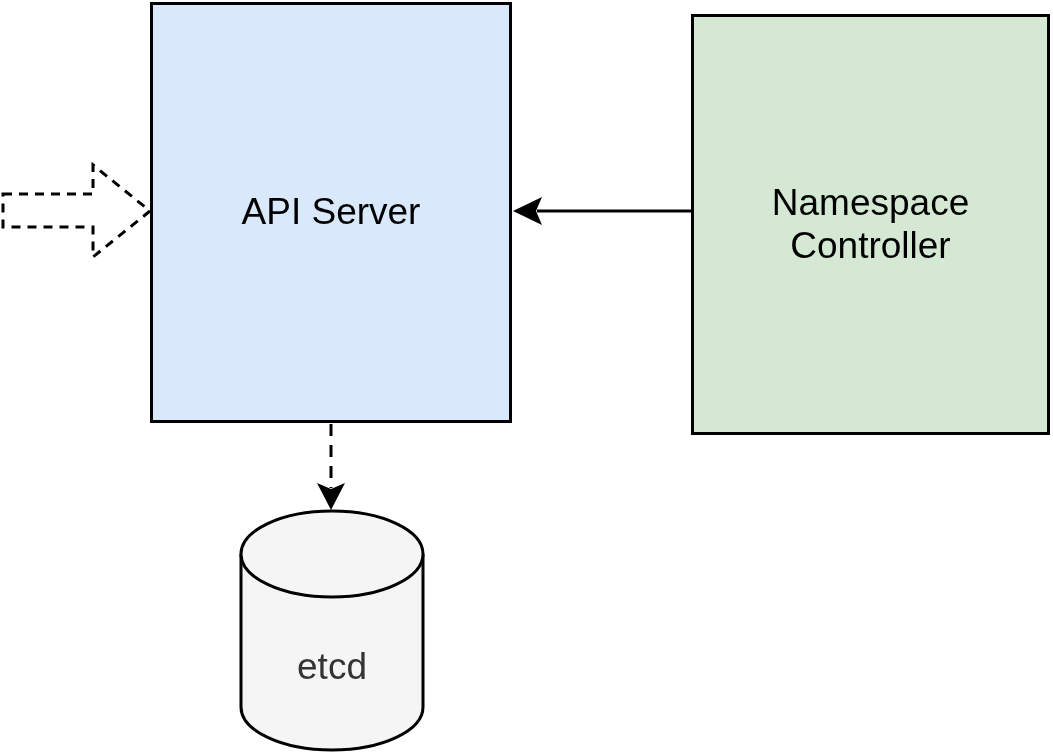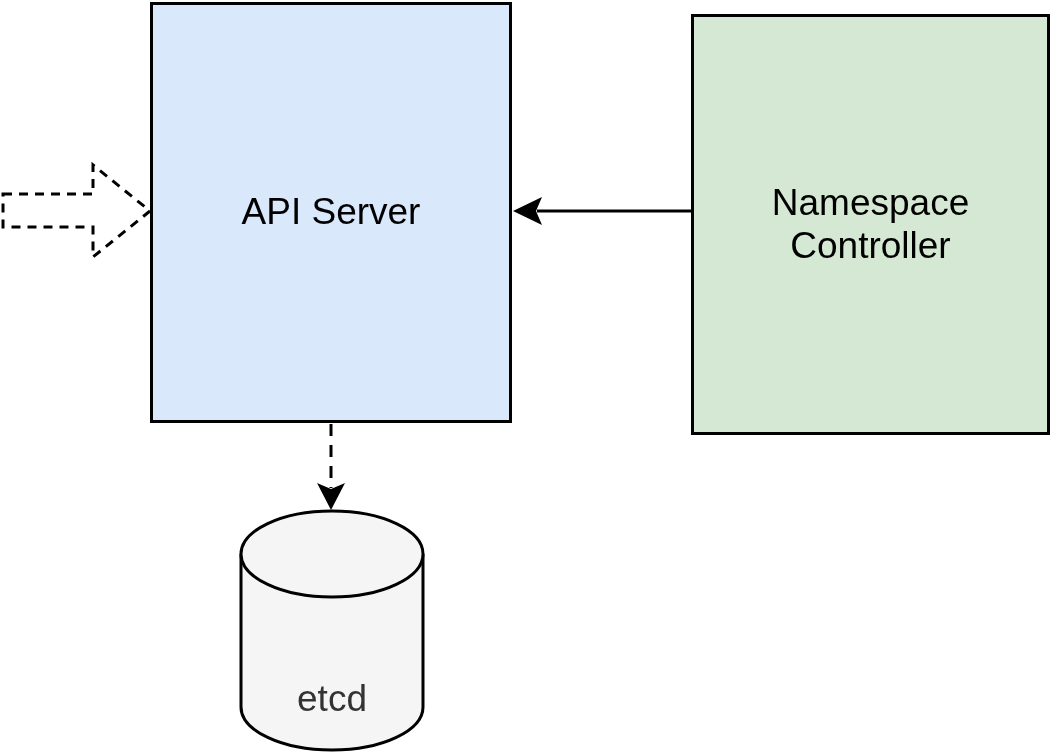--- a/index.html
+++ b/index.html
@@ -46,21 +46,21 @@
     width: 359px;
     height: 421px;
     background: #d5e8d4;
   }
   .node-label {
     white-space: pre-line;
   }
   .etcd-label {
     position: absolute;
     left: 241px;
-    top: 678px;
+    top: 646px;
     width: 182px;
     text-align: center;
     font-size: 37px;
     color: #333333;
   }
   .solid-edge {
     stroke: #000000;
     stroke-width: 3;
     fill: none;
   }

